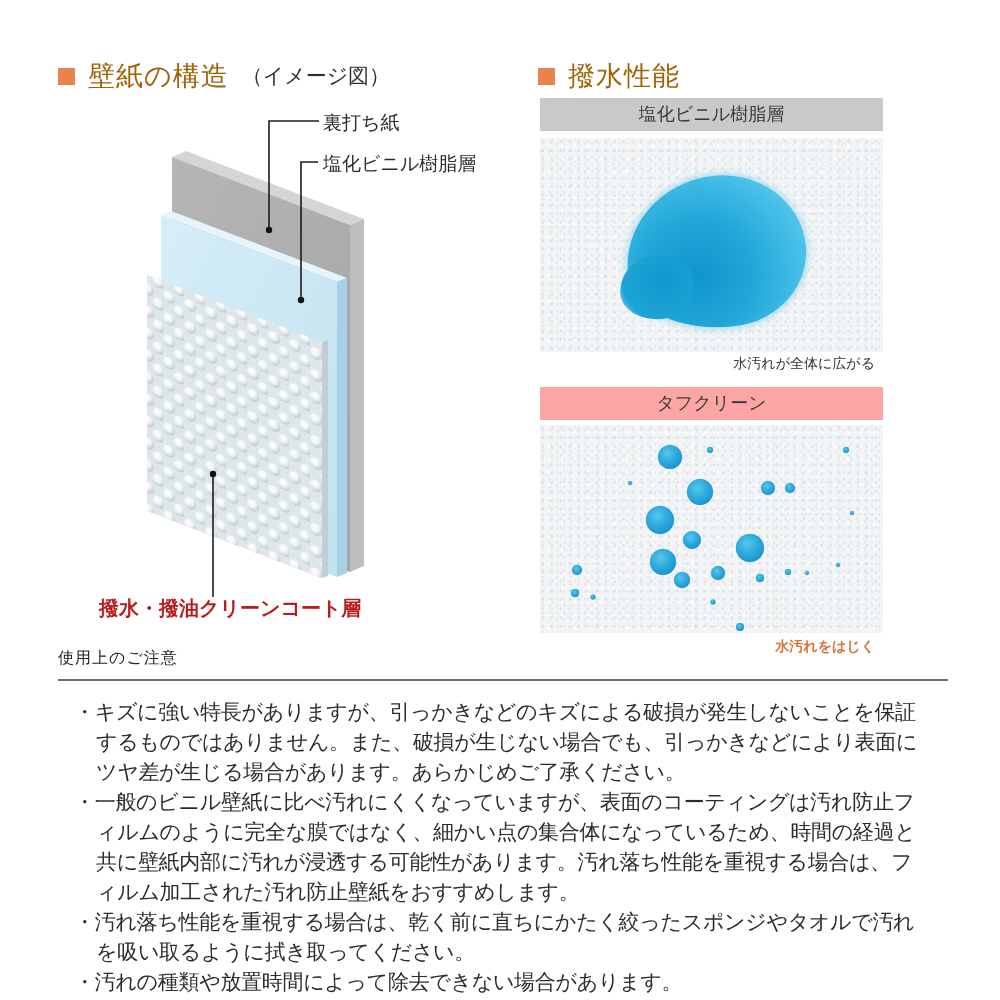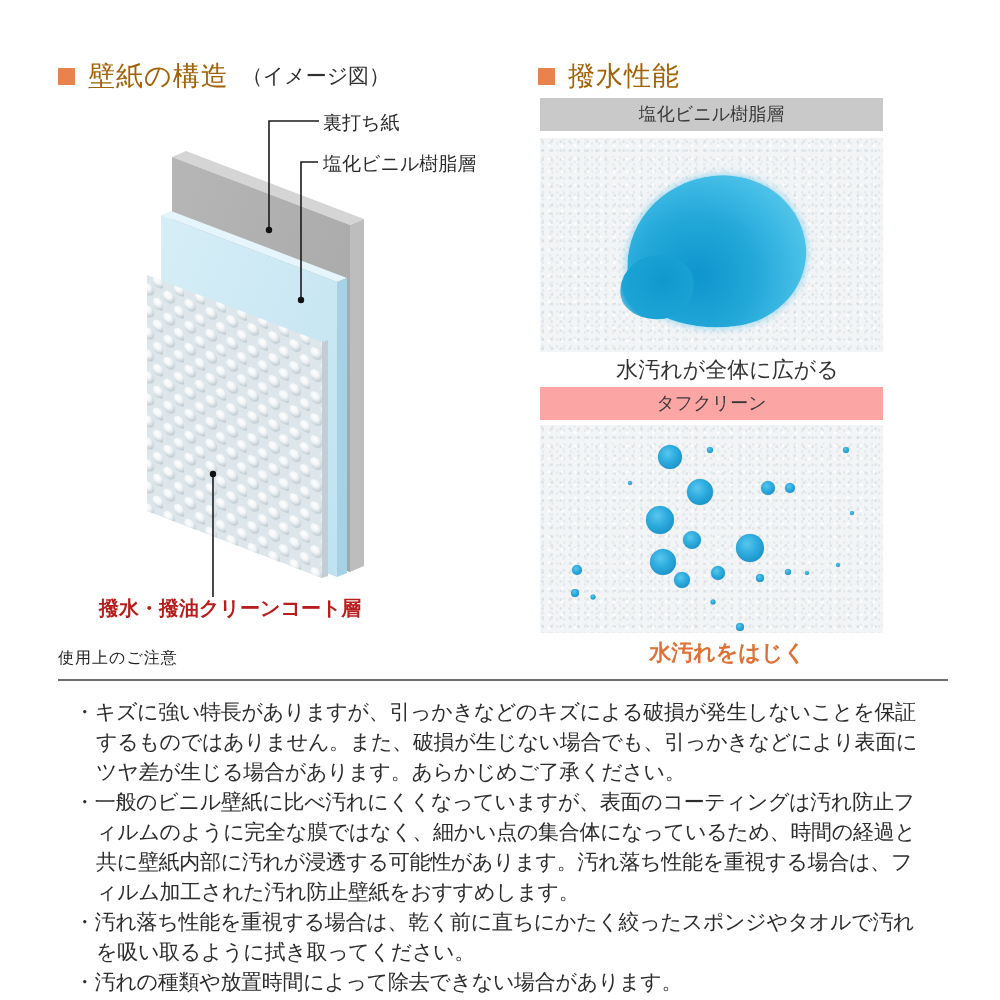--- a/index.html
+++ b/index.html
@@ -39,21 +39,21 @@
   #photo-tough{top:425px;height:208px;}
   .blob{position:absolute;left:86px;top:38px;width:180px;height:152px;
         background:radial-gradient(circle at 38% 64%, #0f95cd 0%, #22a7d8 38%, #3cb9e4 62%, #5bc9ec 86%, #74d3f0 100%);
         border-radius:53% 47% 44% 56% / 58% 52% 48% 42%;
         transform:rotate(-7deg);
         box-shadow:0 0 6px 2px rgba(110,200,235,.55);}
   .blob::after{content:"";position:absolute;left:-10px;bottom:16px;width:74px;height:64px;
         background:radial-gradient(circle at 60% 40%, #1098ce 0%, #1da4d6 70%, rgba(40,170,215,.0) 100%);
         border-radius:50% 50% 45% 55%/55% 45% 55% 45%;}
   .drops-svg{position:absolute;left:0;top:0;width:343px;height:208px;}
-  .caption{position:absolute;left:556px;width:343px;text-align:center;font-size:22px;color:#333;}
+  .caption{position:absolute;left:532px;width:343px;text-align:right;font-size:14px;color:#333;}
   #caption-general{top:355px;}
   #caption-tough{top:638px;color:#dd7136;font-weight:bold;}
 
   
   .notes{position:absolute;left:58px;top:648px;width:890px;}
   .notes-heading{font-size:16px;color:#222;letter-spacing:1px;}
   .notes-rule{border:none;border-top:2px solid #6e6e6e;margin:10px 0 8px 0;}
   .notes ul{margin:16px;padding:0;list-style:none;font-size:21px;line-height:30px;color:#2c2c2c;}
   .notes li{padding-left:22px;text-indent:-22px;letter-spacing:-0.3px;}
 </style>

